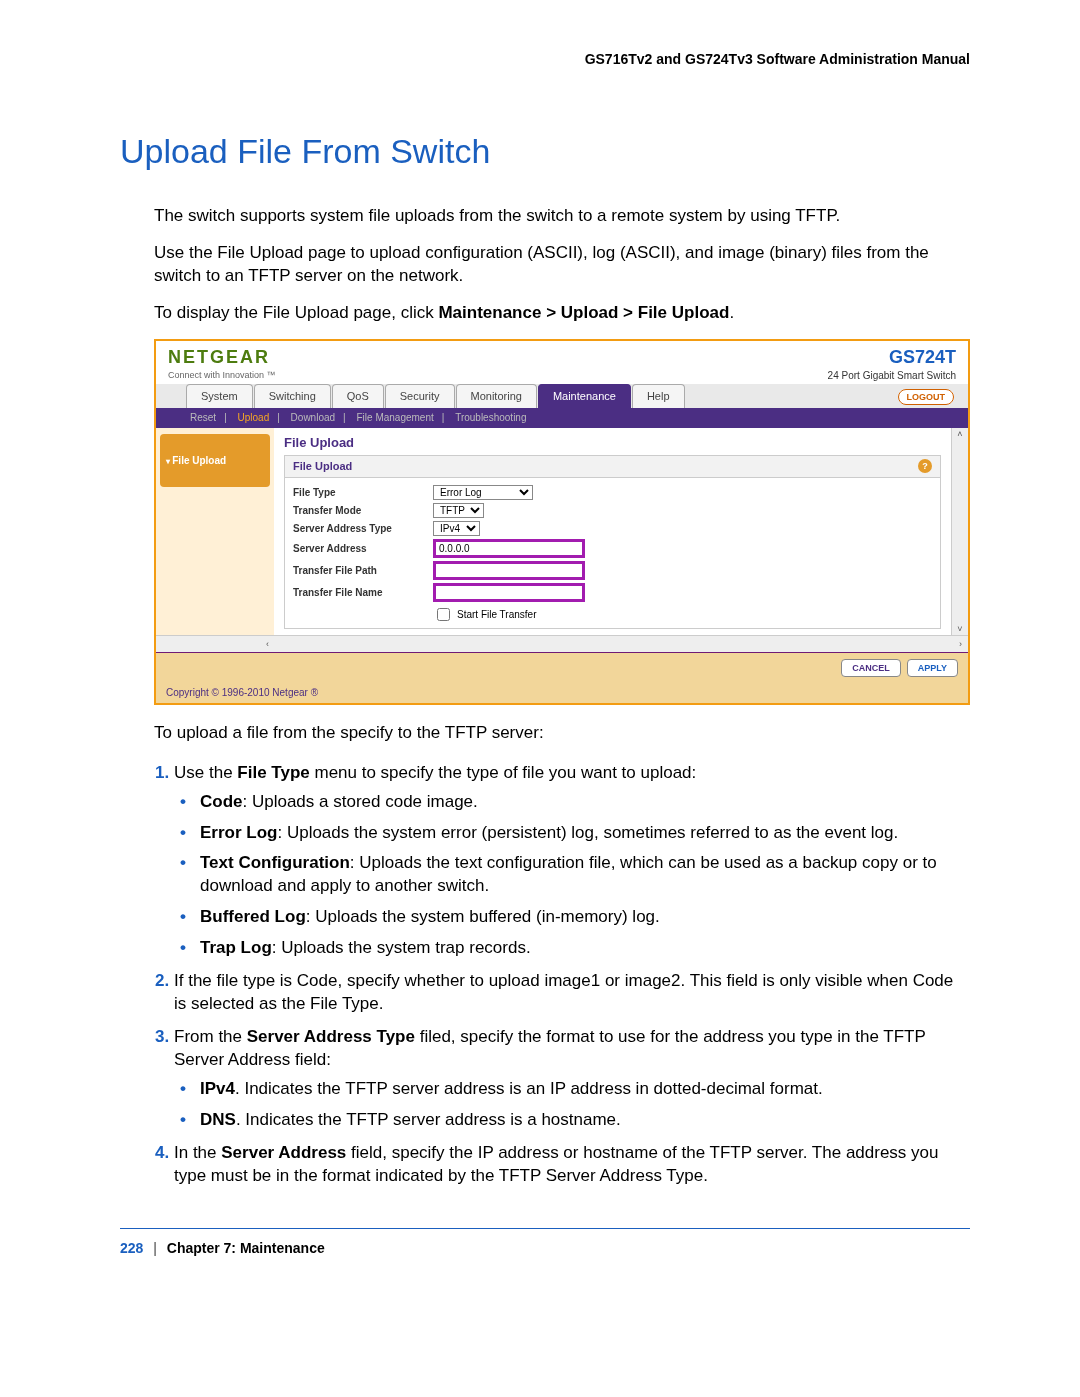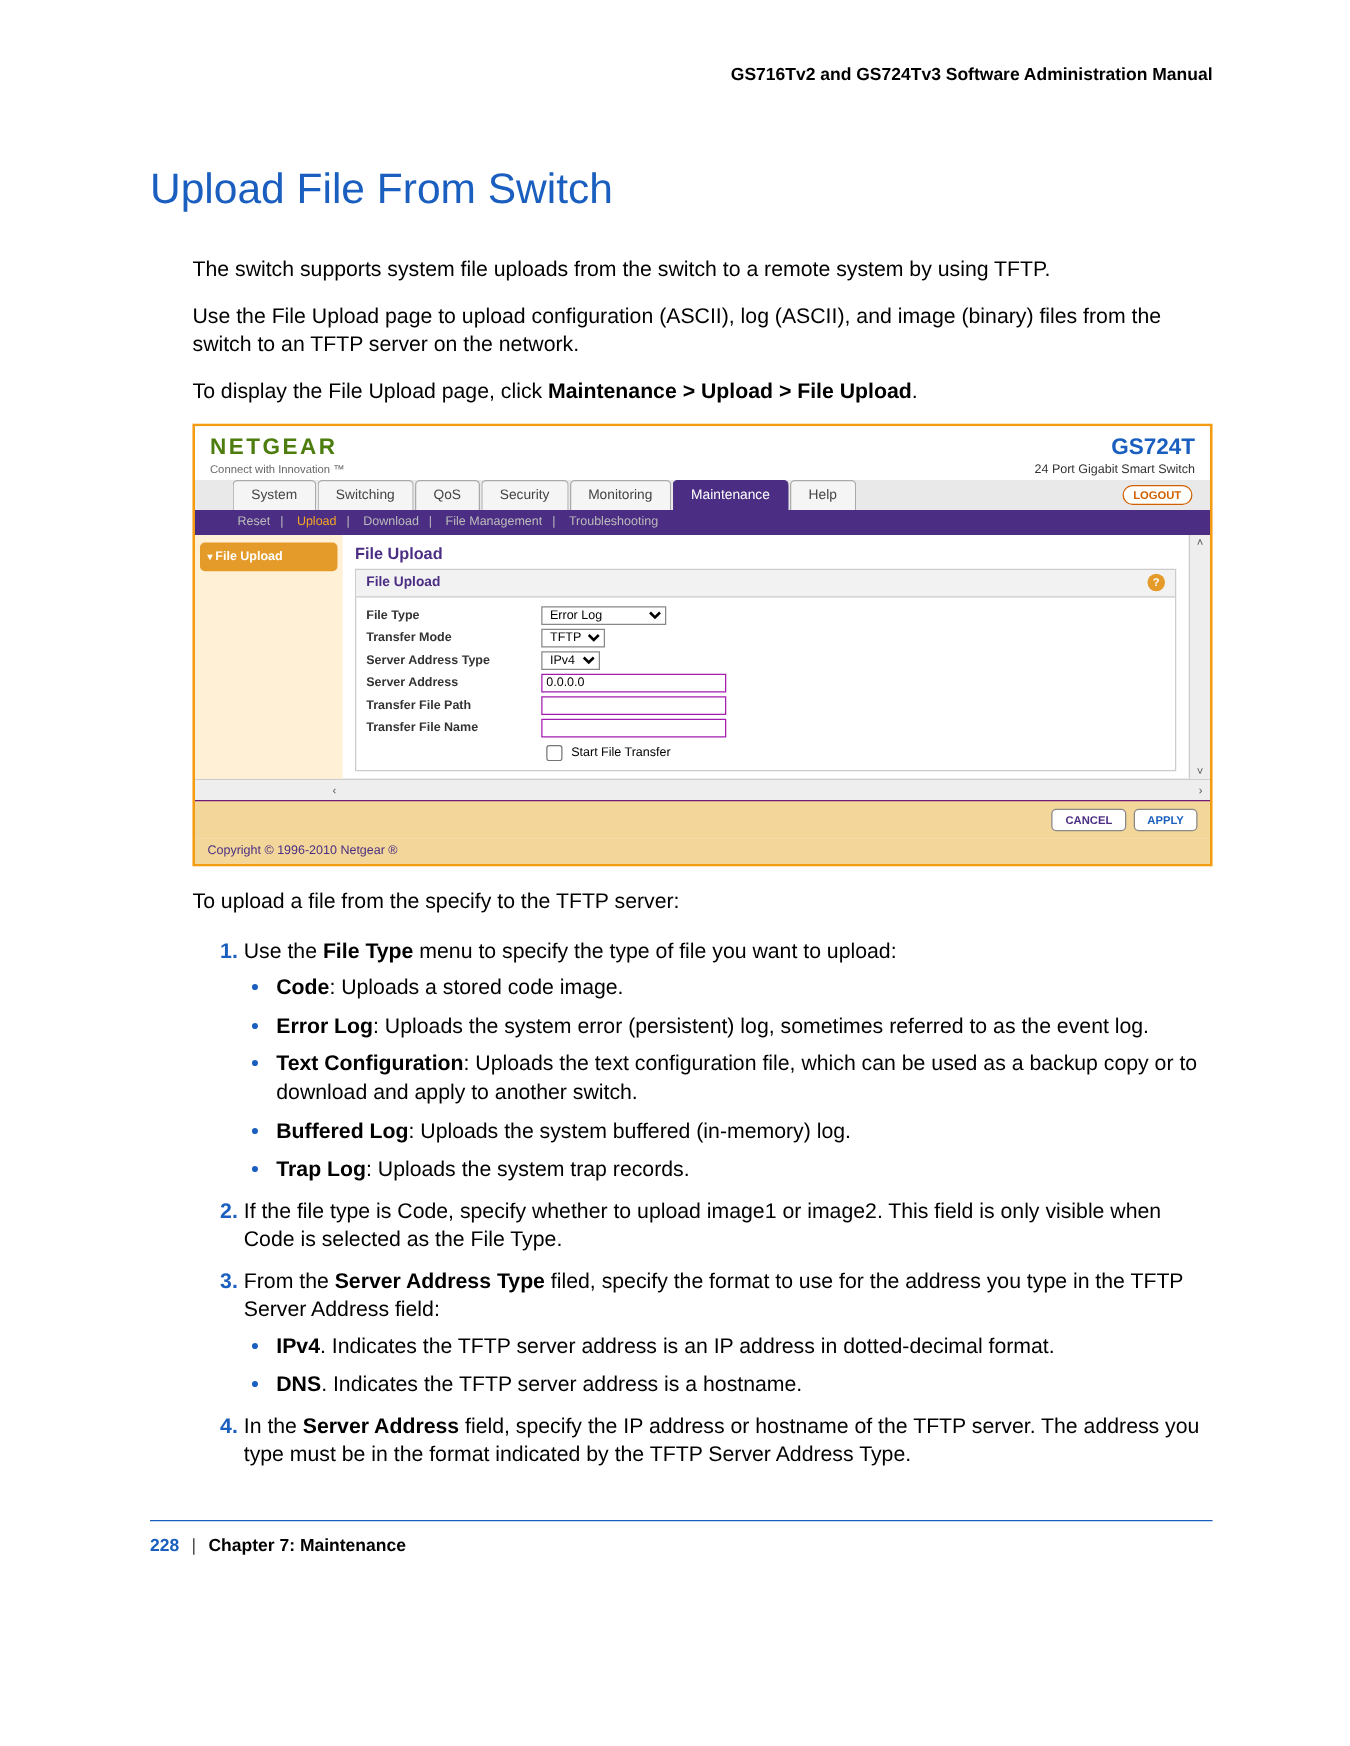--- a/index.html
+++ b/index.html
@@ -63,58 +63,58 @@
   .subnav {
     background: #4b2e83; color: #ddd; font-size: 10px;
     padding: 3px 30px;
   }
   .subnav span { color: #bbb; margin: 0 4px; }
   .subnav .hl { color: #f5a623; }
   .ss-body { display: flex; background: #fff; }
   .side { width: 110px; background: #fff0d6; padding: 6px 4px; }
   .side-item {
     background: #e49b2a; color: #fff; font-size: 10px; font-weight: bold;
-    padding: 5px 6px; border-radius: 4px;
+    padding: 20px 6px; border-radius: 4px;
   }
   .main {
     flex: 1; padding: 6px 10px; position: relative; overflow: auto;
   }
   .main::after{content:"";}
   .panel-title { color: #4b2e83; font-weight: bold; font-size: 13px; margin-bottom: 4px; }
   .panel {
     border: 1px solid #ccc; background: #fff;
   }
   .panel-head {
     background: #f2f2f2; color: #4b2e83; font-weight: bold;
     font-size: 11px; padding: 3px 8px; border-bottom: 1px solid #ccc;
     display:flex; justify-content:space-between;
   }
   .help-ico{ width:14px;height:14px;border-radius:50%;background:#e49b2a;color:#fff;
     font-size:9px;display:inline-flex;align-items:center;justify-content:center;}
   .panel-body { padding: 4px 8px; }
   .row { display: flex; align-items: center; gap: 10px; margin: 3px 0; font-size: 10px;}
   .row label { width: 130px; font-weight: bold; color: #333; }
   .sel { font-size: 10px; border:1px solid #888; background:#fff; padding:0 2px;}
-  .txt { font-size: 10px; border:1px solid #a21caf; background:#fff; padding:1px 3px; width:140px;}
+  .txt { font-size: 10px; border:3px solid #a21caf; background:#fff; padding:1px 3px; width:140px;}
   .cb { margin-left: 140px; display:flex; align-items:center; gap:4px; font-size:10px;}
   .scrollbar-v { width:16px; background:#eee; border-left:1px solid #ccc; display:flex; flex-direction:column; align-items:center; justify-content:space-between; }
   .sb-btn{font-size:9px;color:#555;}
   .hscroll { display:flex; background:#eee; border-top:1px solid #ccc; height:16px; align-items:center; font-size:9px; color:#555;}
   .ss-foot {
     display:flex; justify-content:flex-end; padding:6px 10px; gap:6px;
     background: #f2d69a; border-top:1px solid #701a75;
   }
   .btn {
     font-size:9px; padding:2px 10px; border:1px solid #888; background:#fff;
     border-radius:4px; color:#4b2e83; font-weight:bold;
   }
   .btn.apply { color:#1a5fbf; }
   .copyright { font-size:10px; color:#4b2e83; padding:3px 10px; background:#f2d69a;}
   ol.main-list { padding-left: 54px; margin: 8px 0; }
-  ol.main-list > li { margin-bottom: 10px; font-size: 17px; margin-left: 21px; }
+  ol.main-list > li { margin-bottom: 10px; font-size: 17px; }
   ol.main-list > li::marker { color:#1a5fbf; font-weight:bold; }
   ul.sub { list-style: none; padding-left: 26px; margin: 6px 0; }
   ul.sub > li { margin-bottom: 8px; font-size: 17px; }
   ul.sub > li::before { content: "•"; color: #1a5fbf; font-weight: bold; display:inline-block; width: 20px; margin-left: -20px; }
   .ftr-line { border-top: 1px solid #1a5fbf; margin: 40px 0 10px 0; }
   .ftr { font-size: 14px; }
   .ftr .pg { color: #1a5fbf; font-weight: bold; }
   .ftr .sep { color: #444; margin: 0 6px; }
   .ftr .ch { font-weight: bold; }
 </style>

